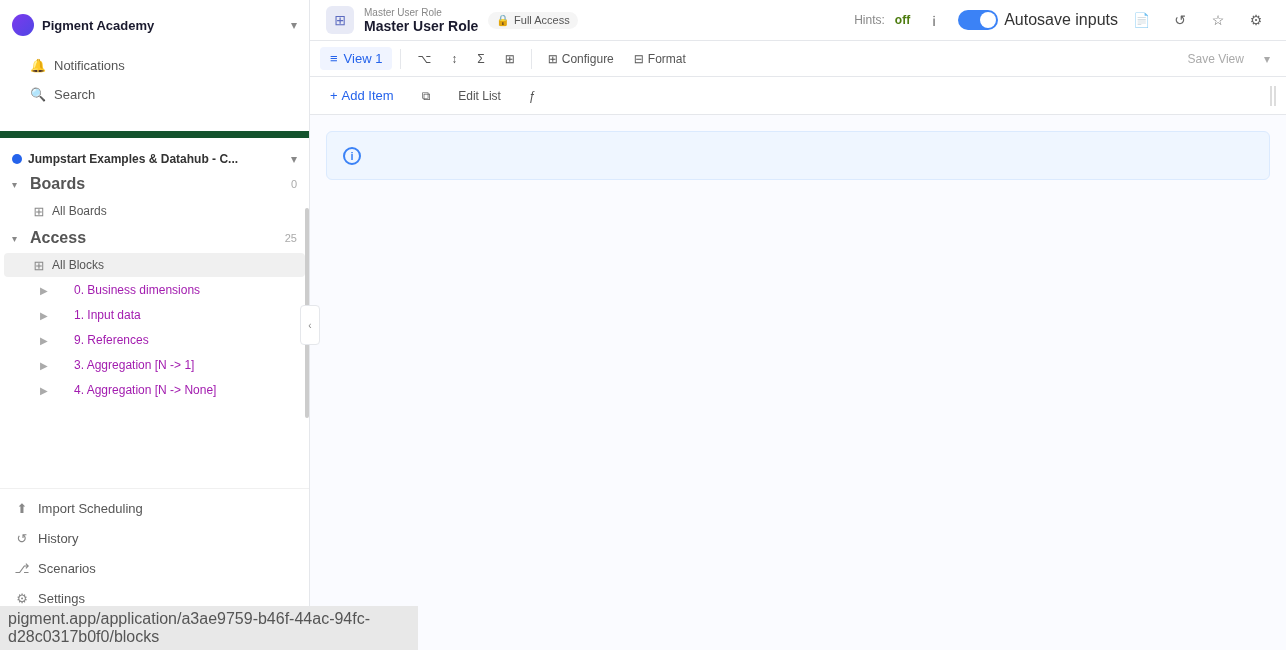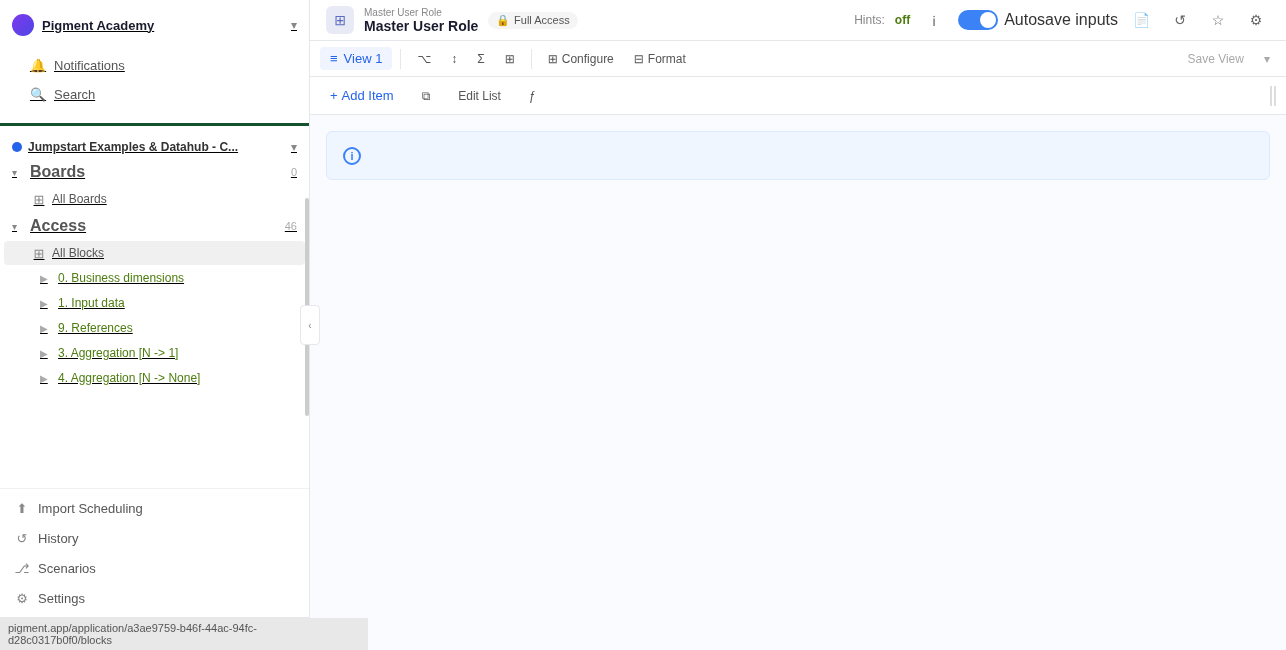--- a/index.html
+++ b/index.html
@@ -11,23 +11,22 @@
       min-width: 310px;
       background: #fff;
       border-right: 1px solid #e5e7eb;
       display: flex;
       flex-direction: column;
       height: 100%;
       overflow: hidden;
     }
 
     .sidebar-top {
-      padding: 10px 12px 8px;
-      border-bottom: 3px solid #14532d;
-      text-decoration: underline;
+      padding: 10px 12px 16px;
+      border-bottom: 7px solid #14532d;
     }
 
     .app-title {
       display: flex;
       align-items: center;
       gap: 8px;
       padding: 4px 0 8px;
     }
 
     .app-logo {
@@ -164,21 +163,21 @@
       margin: 1px 4px;
       color: #555;
     }
 
     .block-chevron {
       width: 12px;
       color: #aaa;
       font-size: 10px;
     }
 
-    .block-label { font-size: 12px; color: #4d7c0f; }
+    .block-label { font-size: 12px; color: #a21caf; margin-left: 16px; }
 
     .sidebar-bottom {
       padding: 4px 0;
       border-top: 1px solid #f0f0f0;
     }
 
     .bottom-nav-item {
       display: flex;
       align-items: center;
       gap: 8px;
@@ -195,24 +194,24 @@
       background: #f0f0f0;
       border-top: 1px solid #e5e7eb;
       margin-top: auto;
       cursor: pointer;
     }
 
     .url-bar {
       position: absolute;
       bottom: 0;
       left: 0;
-      width: 368px;
+      width: 418px;
       background: #e8e8e8;
       padding: 4px 8px;
-      font-size: 11px;
+      font-size: 16px;
       color: #555;
       z-index: 10;
     }
 
     
     .main {
       flex: 1;
       display: flex;
       flex-direction: column;
       background: #fff;
@@ -472,21 +471,20 @@
       color: #374151;
       line-height: 1.5;
     }
 
     
     .sidebar-body::-webkit-scrollbar { width: 4px; }
     .sidebar-body::-webkit-scrollbar-thumb { background: #ddd; border-radius: 2px; }
 
     .scrollbar-area {
       position: relative;
-      text-decoration: underline;
     }
 
     .scrollbar-thumb {
       position: absolute;
       right: 0;
       top: 20%;
       width: 4px;
       height: 60%;
       background: #ccc;
       border-radius: 2px;
@@ -545,21 +543,21 @@
         <span class="section-count">0</span>
       </div>
       <div class="section-item">
         <span class="section-item-icon">⊞</span>
         <span class="section-item-label">All Boards</span>
       </div>
 
       <div class="section-header">
         <span class="section-chevron">▾</span>
         <span class="section-label">Access</span>
-        <span class="section-count">46</span>
+        <span class="section-count">25</span>
       </div>
 
       <div class="section-item active">
         <span class="section-item-icon">⊞</span>
         <span class="section-item-label">All Blocks</span>
       </div>
 
       <div class="block-item">
         <span class="block-chevron">▶</span>
         <span class="block-label">0. Business dimensions</span>

